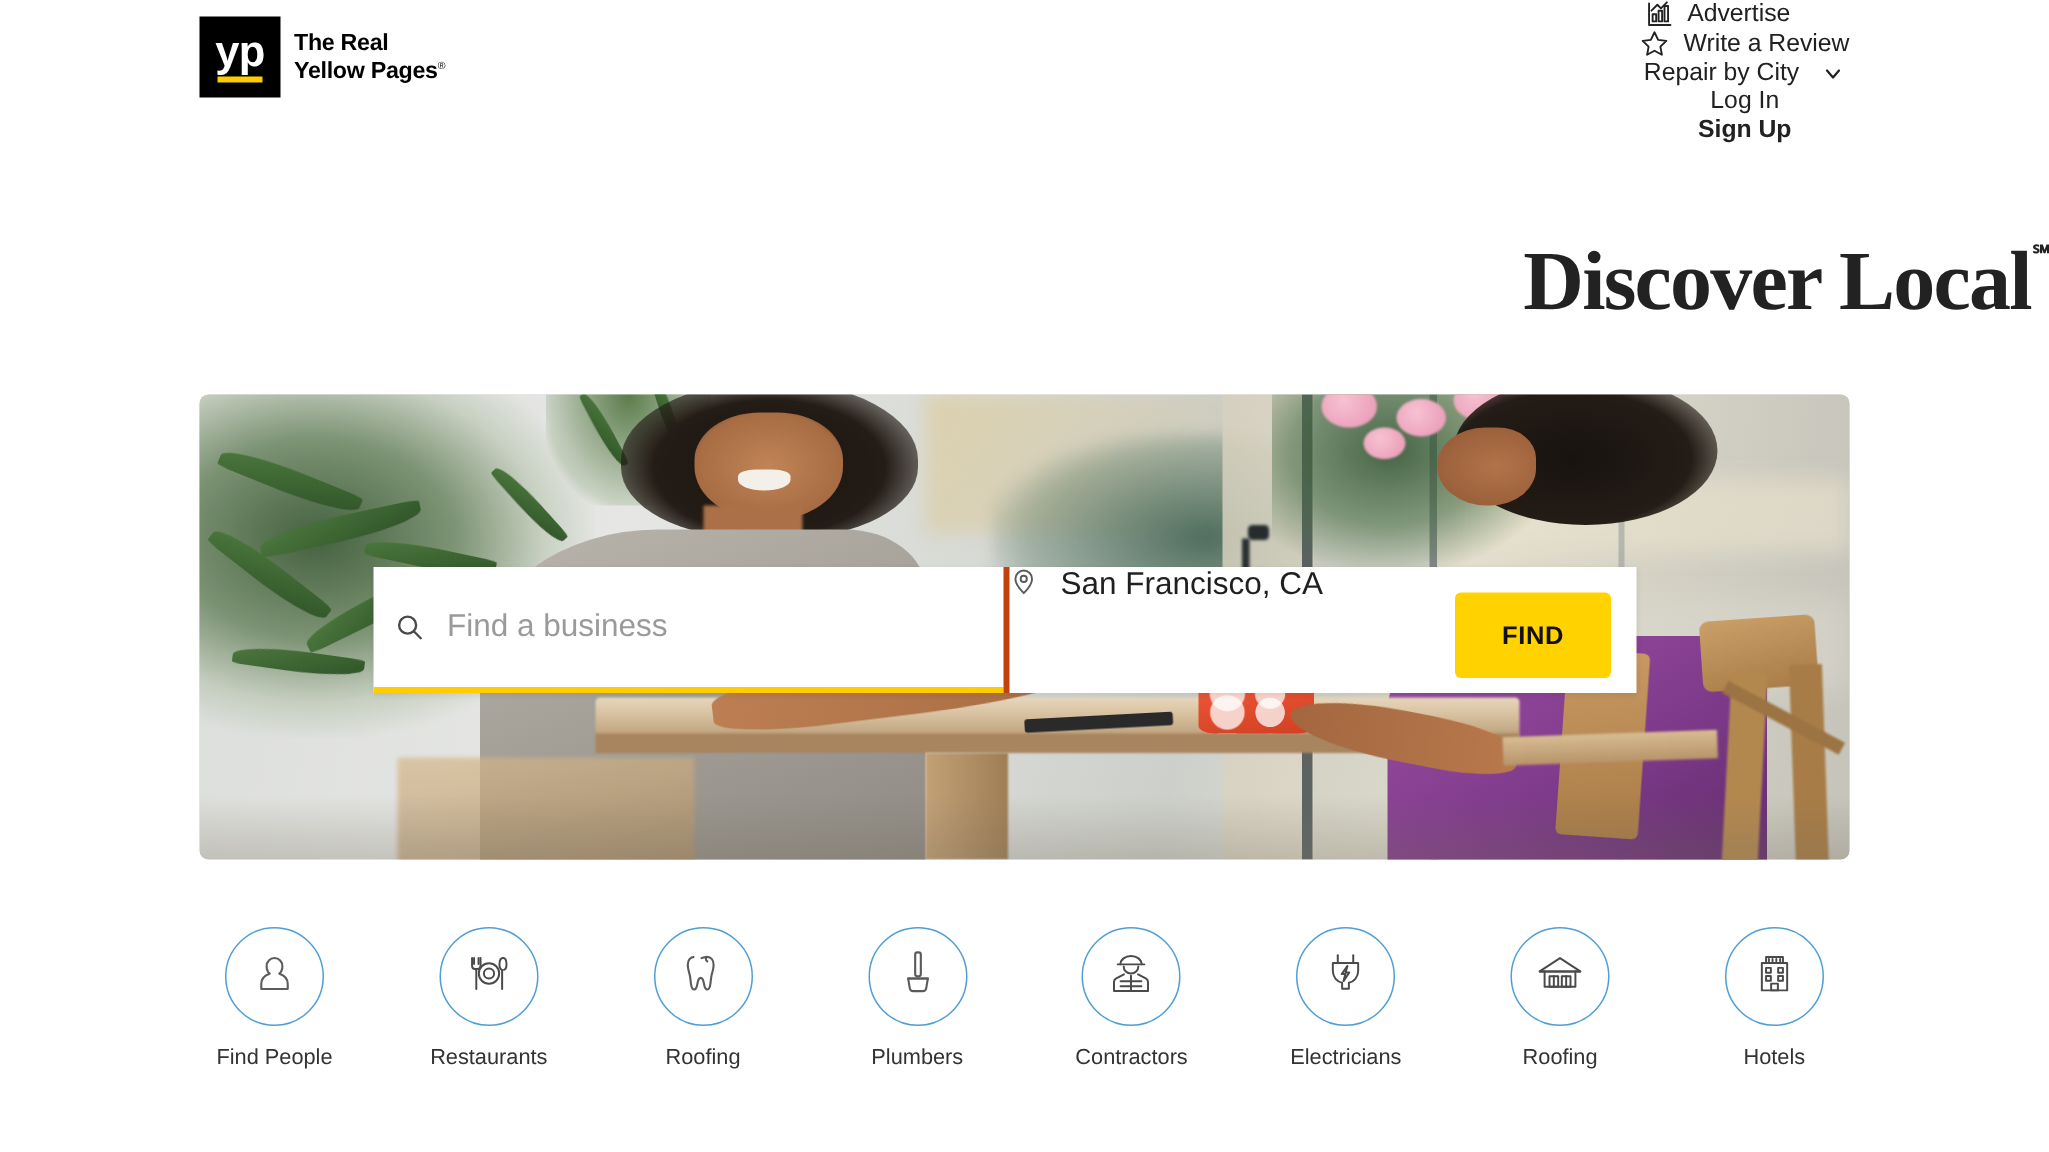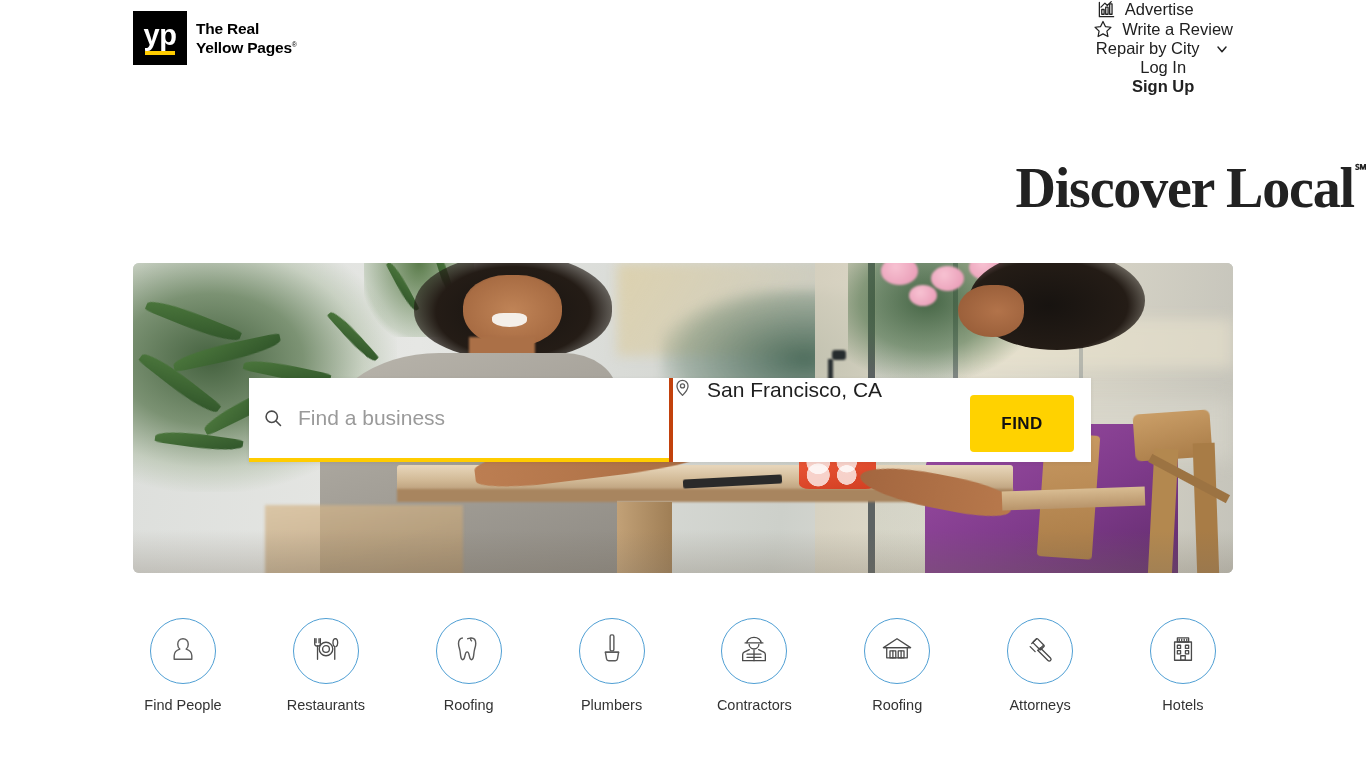--- a/index.html
+++ b/index.html
@@ -632,53 +632,52 @@
             <path d="M11 16.6 5.5 19.4c-1 .5-1.6 1.6-1.6 2.7v6.3h24.2v-6.3c0-1.1-.6-2.2-1.6-2.7L21 16.6"></path>
             <line x1="16" y1="17.5" x2="16" y2="28.4"></line>
             <line x1="8.6" y1="21.5" x2="23.4" y2="21.5"></line>
             <line x1="8.6" y1="25" x2="23.4" y2="25"></line>
           </svg>
         </span>
       </div>
       <div class="cat-label">Contractors</div>
     </div>
 
+    <div class="cat">
+      <div class="cat-circle">
+        <span>
+          <svg width="28" height="30" viewBox="0 0 28 32" fill="none" stroke="#4a4a4a" stroke-width="1.4" stroke-linecap="round" stroke-linejoin="round">
+            <line x1="8.5" y1="3" x2="8.5" y2="8.5"></line>
+            <line x1="19.5" y1="3" x2="19.5" y2="8.5"></line>
+            <path d="M5 8.5h18v5.8c0 4.3-3 7.6-6.6 8.3v4.3h-4.8v-4.3C8 21.9 5 18.6 5 14.3z"></path>
+            <polygon points="15.4,10.6 11.3,16.4 13.9,16.4 12.6,21.4 16.7,15.3 14.1,15.3"></polygon>
+          </svg>
+        </span>
+      </div>
+      <div class="cat-label">Electricians</div>
+    </div>
 
 
     <div class="cat">
       <div class="cat-circle">
         <span>
           <svg width="32" height="28" viewBox="0 0 34 30" fill="none" stroke="#4a4a4a" stroke-width="1.4" stroke-linecap="round" stroke-linejoin="round">
             <path d="M2.5 13.5 17 4l14.5 9.5z"></path>
             <line x1="2.5" y1="13.5" x2="31.5" y2="13.5"></line>
             <path d="M6 13.5v11h22v-11"></path>
             <rect x="9.5" y="17" width="6.2" height="7.5"></rect>
             <rect x="18.3" y="17" width="6.2" height="7.5"></rect>
             <line x1="12.6" y1="17" x2="12.6" y2="24.5"></line>
             <line x1="21.4" y1="17" x2="21.4" y2="24.5"></line>
           </svg>
         </span>
       </div>
       <div class="cat-label">Roofing</div>
     </div>
 
-    <div class="cat">
-      <div class="cat-circle">
-        <span>
-          <svg width="30" height="30" viewBox="0 0 32 32" fill="none" stroke="#4a4a4a" stroke-width="1.4" stroke-linecap="round" stroke-linejoin="round">
-            <rect x="12.8" y="4.5" width="11.5" height="6.4" rx="1" transform="rotate(45 12.8 4.5)"></rect>
-            <line x1="7.2" y1="10.2" x2="12.4" y2="5"></line>
-            <line x1="14.3" y1="17.3" x2="19.5" y2="12.1"></line>
-            <path d="M16.2 14.6 27.2 25.6a1.9 1.9 0 1 1-2.7 2.7L13.5 17.3"></path>
-            <line x1="5.5" y1="13.5" x2="10.8" y2="18.8"></line>
-          </svg>
-        </span>
-      </div>
-      <div class="cat-label">Attorneys</div>
-    </div>
 
     <div class="cat">
       <div class="cat-circle">
         <span>
           <svg width="28" height="30" viewBox="0 0 28 32" fill="none" stroke="#4a4a4a" stroke-width="1.4" stroke-linecap="round" stroke-linejoin="round">
             <rect x="5" y="8.5" width="18" height="19.5"></rect>
             <rect x="8" y="4.2" width="12" height="4.3"></rect>
             <line x1="10" y1="5.6" x2="10" y2="7.2"></line>
             <line x1="12.6" y1="5.6" x2="12.6" y2="7.2"></line>
             <line x1="15.3" y1="5.6" x2="15.3" y2="7.2"></line>

